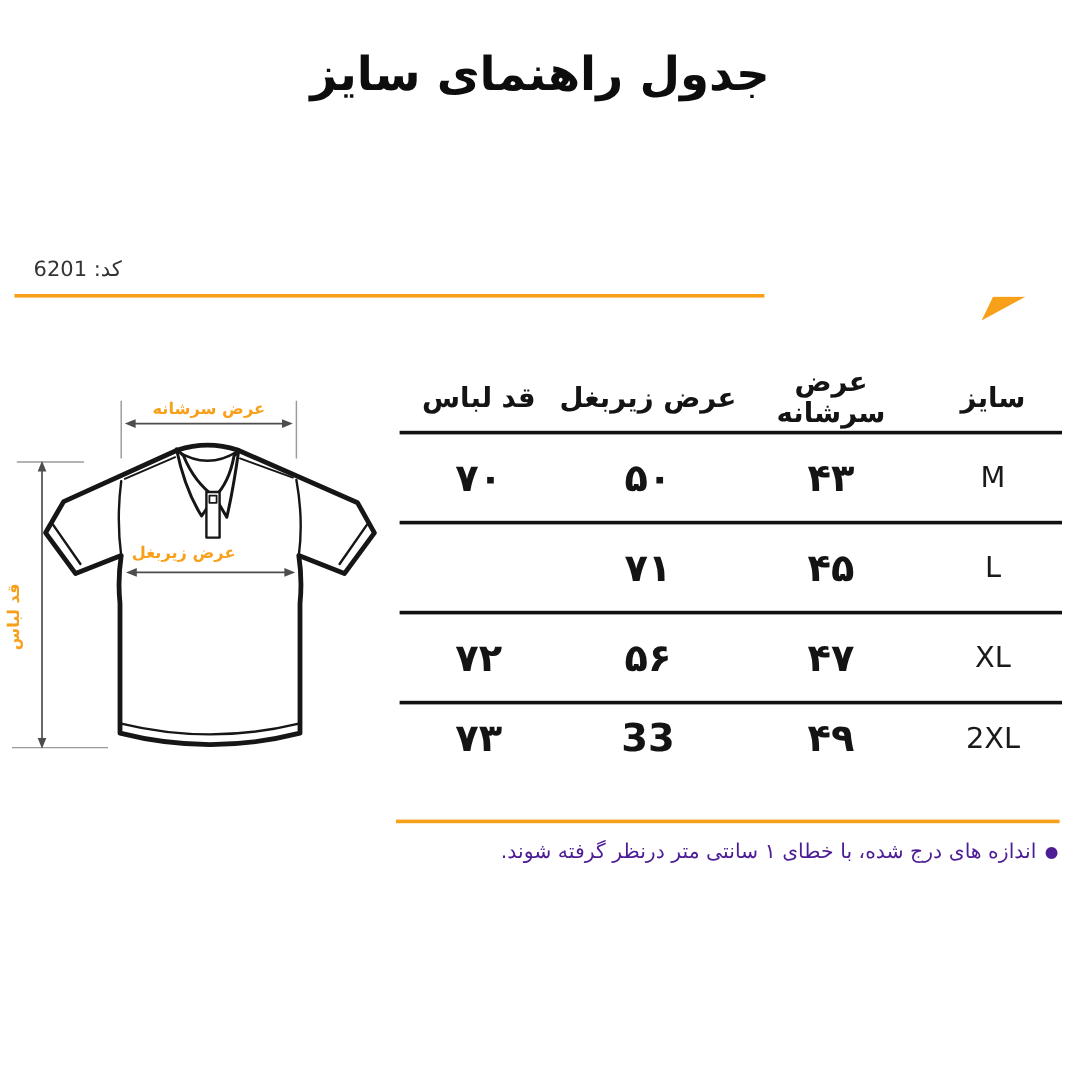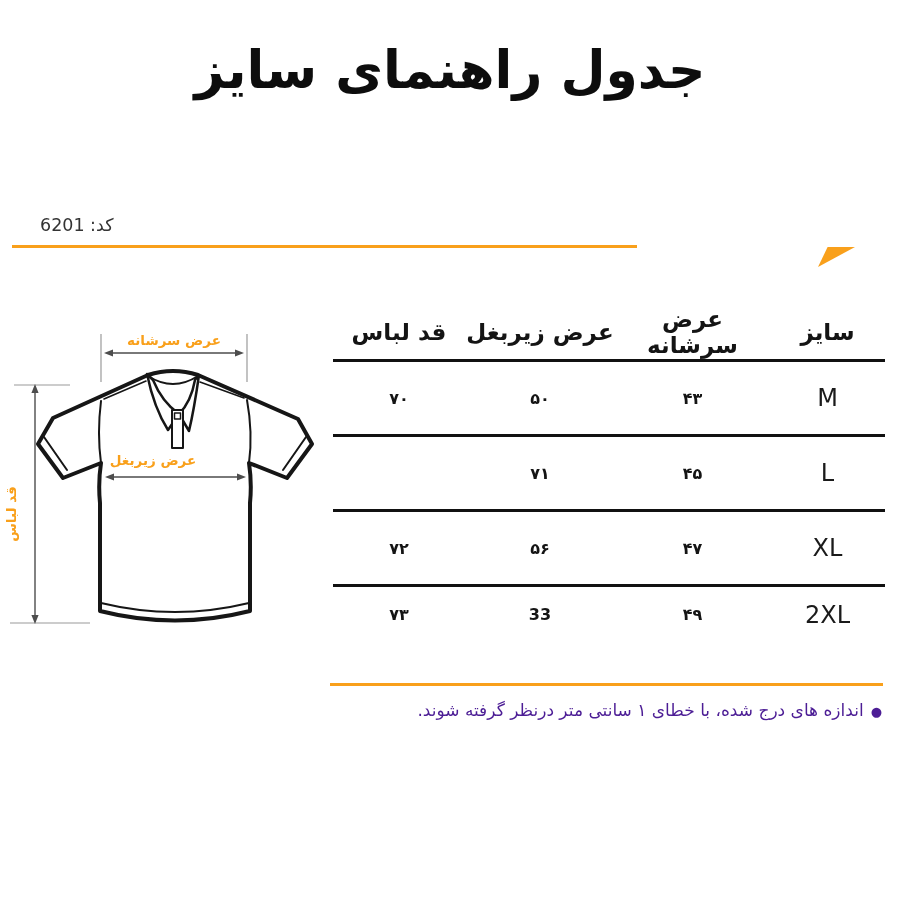--- a/index.html
+++ b/index.html
@@ -1,24 +1,24 @@
 <!DOCTYPE html>
 <html lang="fa"><head>
 <meta charset="utf-8">
 <style>
   * { margin:0; padding:0; box-sizing:border-box; }
   body { background:#ffffff; font-family:"DejaVu Sans","Liberation Sans",sans-serif; }
   .canvas{ position:relative; width:900px; height:900px; background:#ffffff; overflow:hidden; margin:0 auto; }
 
   
   .page-title{ position:absolute; top:40px; left:0; width:900px; text-align:center;
-    font-size:52px; font-weight:bold; color:#0d0d0d; direction:rtl; }
+    font-size:39px; font-weight:bold; color:#0d0d0d; direction:rtl; }
 
   
-  .code-text{ position:absolute; top:215px; left:40px; width:110px; direction:rtl; text-align:left;
+  .code-text{ position:absolute; top:215px; left:28px; width:110px; direction:rtl; text-align:left;
     font-size:17.5px; color:#333333; }
   .orange-line-top{ position:absolute; top:245px; left:12px; width:625px; height:3px; background:#F9A01B; }
   .product-badge{ position:absolute; top:210px; left:635px; width:246px; height:38px; background:#F9A01B;
     direction:rtl; display:flex; align-items:center; padding-right:13px; }
   .product-badge span{ font-size:23px; font-weight:600; color:#2e2e2e; }
   .badge-tail{ position:absolute; top:247px; left:818px; width:37px; height:20px; background:#F9A01B;
     clip-path:polygon(0% 100%, 26% 0%, 100% 0%); }
 
   
   .shirt-svg{ position:absolute; top:318px; left:0px; width:330px; height:345px; }
@@ -26,21 +26,21 @@
     fill:#F9A01B; font-size:13.5px; }
 
   
   .size-table{ position:absolute; top:305px; left:333px; width:552px; direction:rtl; color:#141414; }
   .t-row{ display:grid; grid-template-columns:115px 155px 150px 132px; align-items:center; }
   .t-head{ height:57px; border-bottom:3px solid #111111; }
   .t-data{ height:75px; border-bottom:3px solid #111111; }
   .t-data.last{ height:55px; border-bottom:none; }
   .cell{ text-align:center; }
   .t-head .cell{ font-size:23px; font-weight:bold; }
-  .cell.num{ font-size:16px; font-weight:bold; }
+  .cell.num{ font-size:32px; font-weight:bold; }
   .cell.size{ font-size:24px; font-weight:normal; color:#1a1a1a; }
 
   
   .orange-line-bottom{ position:absolute; top:683px; left:330px; width:553px; height:2.5px; background:#F9A01B; }
   .footnote{ position:absolute; top:700px; left:360px; width:522px; direction:rtl; text-align:right;
     font-size:17px; color:#4c1d95; }
   .footnote .bullet{ font-size:13px; vertical-align:middle; padding-left:7px; }
 </style>
 </head>
 <body>

